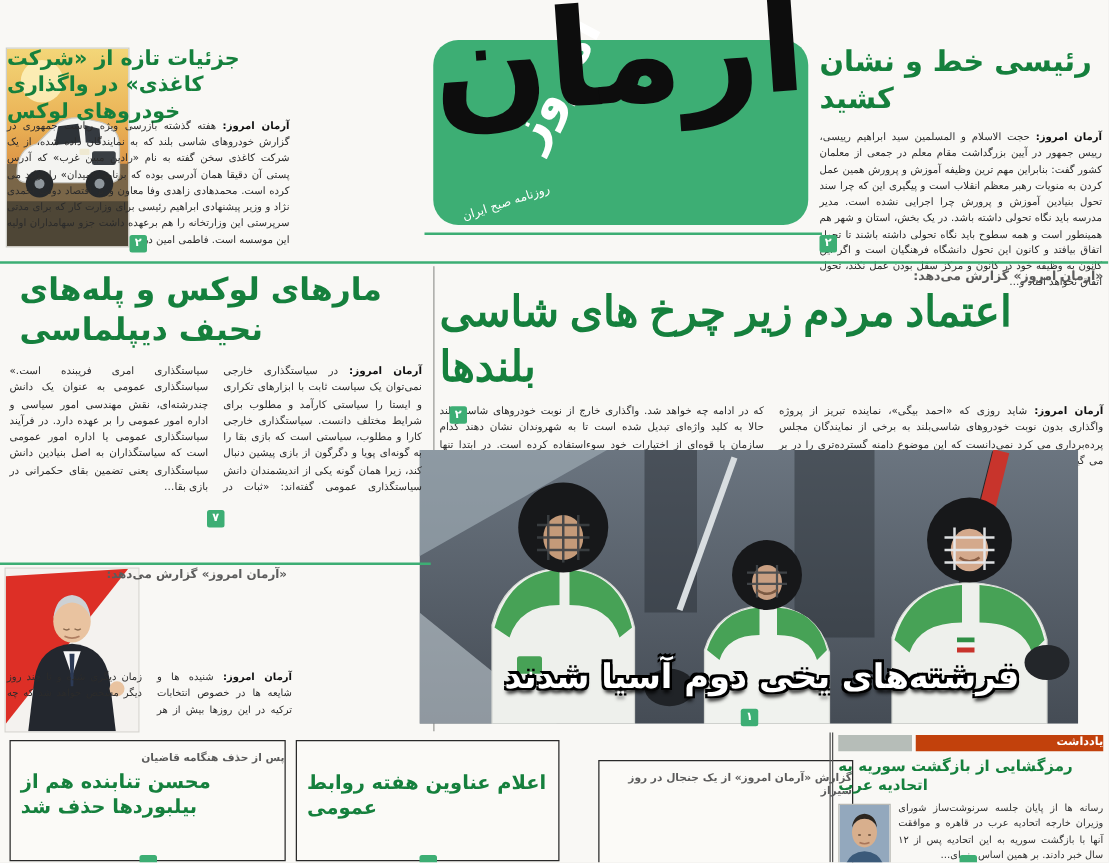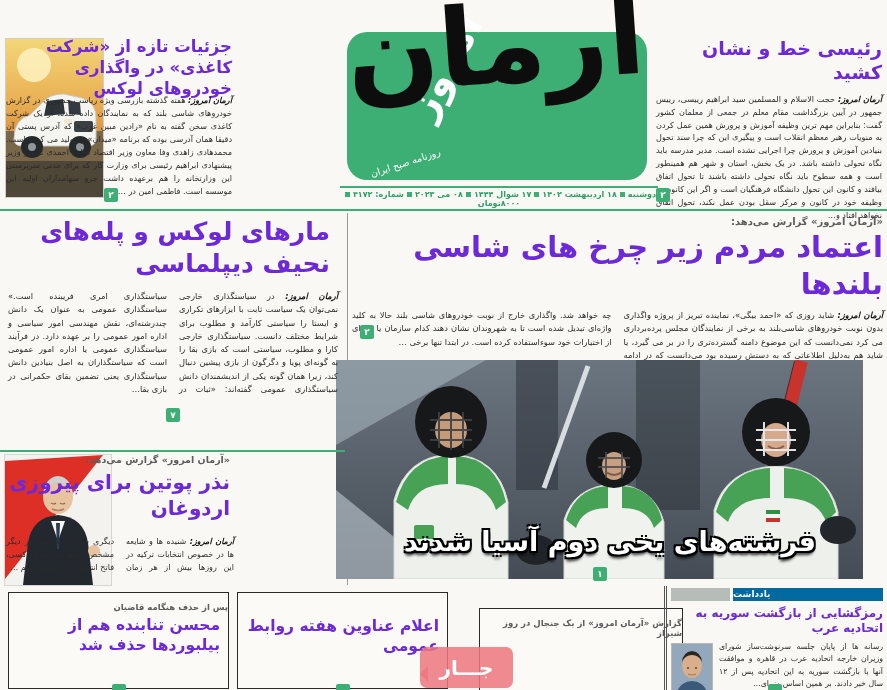--- a/index.html
+++ b/index.html
@@ -1,22 +1,22 @@
 <!DOCTYPE html>
 <html lang="fa" dir="rtl"><head>
 <meta charset="utf-8">
 <style>
   html,body{margin:0;padding:0;}
   body{font-family:"DejaVu Sans",sans-serif;background:#e9e9e6;}
   #page{position:relative;width:887px;height:690px;margin:0 auto;background:#f9f8f5;overflow:hidden;direction:rtl;}
   .abs{position:absolute;}
-  .headline{font-weight:bold;color:#6d28d9;text-align:right;line-height:1.28;}
+  .headline{font-weight:bold;color:#15803d;text-align:left;line-height:1.28;}
   .kicker{color:#5c5c5c;text-align:right;font-weight:bold;}
   .bodytext{color:#2b2b2b;text-align:justify;line-height:1.6;}
-  .lead-in{font-weight:bold;color:#111;font-style:italic;}
+  .lead-in{font-weight:bold;color:#111;}
   .pg-badge{display:flex;align-items:center;justify-content:center;width:14px;height:14px;background:#3dae74;color:#fff;font-size:9px;font-weight:bold;border-radius:2px;}
   .green-rule{background:#3dae74;}
   .v-rule{background:#9a9a97;width:1px;}
   .two-col{column-count:2;column-gap:12px;}
   .frame-box{border:1.5px solid #2a2a2a;background:#fbfaf7;}
   
   #masthead{left:343px;top:18px;width:310px;height:166px;}
   .mast-green{position:absolute;left:4px;top:14px;width:300px;height:148px;background:#3dae74;border-radius:20px;}
   .mast-name{position:absolute;right:8px;top:-26px;font-size:108px;font-weight:bold;color:#0d0d0d;line-height:1;transform:rotate(-4deg);letter-spacing:-4px;}
   .mast-name2{position:absolute;left:46px;top:28px;font-size:40px;font-weight:bold;color:#ffffff;transform:rotate(-62deg);line-height:1;}
@@ -25,28 +25,28 @@
   #dateline-rule{left:340px;top:186px;width:318px;height:2px;}
   #dateline{left:330px;top:190px;width:338px;text-align:center;font-size:8px;font-weight:bold;color:#2f9e67;}
   #dateline .sq{display:inline-block;width:5px;height:5px;background:#3dae74;margin:0 3px;vertical-align:middle;}
   
   #top-left{left:6px;top:26px;width:331px;height:180px;}
   #car-photo{position:absolute;right:233px;top:12px;width:97px;height:158px;border:1px solid #cfcfc9;}
   #tl-head{position:absolute;left:0;top:10px;width:226px;font-size:16.5px;}
   #tl-body{position:absolute;left:0;top:68px;width:226px;font-size:8.1px;}
   #tl-badge{position:absolute;left:98px;top:162px;}
   #top-right{left:656px;top:28px;width:226px;height:178px;}
-  #tr-head{font-size:19px;margin-top:8px;}
+  #tr-head{font-size:23px;margin-top:8px;}
   #tr-body{font-size:8.1px;margin-top:8px;}
   #tr-badge{position:absolute;left:0px;top:160px;}
   #main-rule{left:0;top:209px;width:887px;height:2px;}
   
   #lead{left:352px;top:213px;width:531px;}
   #lead-kicker{font-size:10px;margin-top:3px;}
-  #lead-head{font-size:29px;margin-top:2px;letter-spacing:-1px;}
+  #lead-head{font-size:34px;margin-top:2px;letter-spacing:-1px;font-family:Liberation Serif, serif;}
   #lead-body{font-size:8.3px;margin-top:6px;height:62px;}
   #lead-badge{position:absolute;left:8px;top:112px;}
   #mid-v-rule{left:347px;top:213px;height:372px;}
   
   #politics{left:2px;top:216px;width:342px;}
   #pol-head{font-size:25px;padding:0 14px;letter-spacing:-1px;}
   #pol-body{font-size:8.3px;margin-top:10px;height:112px;padding:0 6px;}
   #pol-badge{margin:6px auto 0 auto;}
   #pol-rule{left:0;top:450px;width:345px;height:2px;}
   
@@ -63,21 +63,21 @@
   #hockey-badge{position:absolute;left:236px;bottom:-2px;}
   
   #box-billboard{left:8px;top:592px;width:219px;height:95px;}
   #box-pr{left:237px;top:592px;width:209px;height:95px;}
   #box-runners{left:456px;top:608px;width:202px;height:95px;margin-left:23px;}
   .box-kicker{font-size:8.5px;margin-top:9px;}
   .box-head{font-size:15.5px;margin-top:4px;padding:0 8px;}
   .box-badge{position:absolute;left:50%;bottom:-10px;transform:translateX(-50%);}
   #note{left:664px;top:586px;width:219px;height:104px;border-left:3px double #555;padding-left:4px;box-sizing:border-box;}
   #note-bar{display:flex;height:13px;margin-top:2px;}
-  #note-bar-label{background:#0369a1;color:#fff;font-size:9px;font-weight:bold;text-align:left;width:150px;line-height:13px;}
+  #note-bar-label{background:#c2410c;color:#fff;font-size:9px;font-weight:bold;text-align:right;width:150px;line-height:13px;}
   #note-bar-gray{flex:1;background:#b6bdb8;margin-right:3px;}
   #note-head{font-size:12px;margin-top:5px;}
   #note-body{font-size:7.8px;margin-top:4px;}
   #author-photo{float:left;width:40px;height:52px;margin:2px 6px 0 0;border:1px solid #b9b9b4;}
   #note-badge{position:absolute;left:50%;bottom:-8px;transform:translateX(-50%);}
   
   #watermark{left:420px;top:647px;width:93px;height:41px;background:rgba(236,119,126,0.85);border-radius:7px;
     display:flex;align-items:center;justify-content:center;color:#fff;font-size:20px;font-weight:bold;z-index:5;}
   #watermark:after{content:"";position:absolute;left:-8px;bottom:6px;border:8px solid transparent;border-right-color:rgba(236,119,126,0.85);}
 </style>
@@ -116,23 +116,20 @@
     <div id="tl-badge" class="pg-badge">۲</div>
   </div>
 
   <div id="masthead" class="abs">
     <div class="mast-green"></div>
     <div class="mast-name2">امروز</div>
     <div class="mast-name">آرمان</div>
     <div class="mast-tagline">روزنامه صبح ایران</div>
   </div>
   <div id="dateline-rule" class="abs green-rule"></div>
-  <div id="dateline" class="abs">
-    <span>دوشنبه</span><span class="sq"></span><span>۱۸ اردیبهشت ۱۴۰۲</span><span class="sq"></span><span>۱۷ شوال ۱۴۴۴</span><span class="sq"></span><span>۰۸ می ۲۰۲۳</span><span class="sq"></span><span>شماره: ۴۱۷۲</span><span class="sq"></span><span>۸۰۰۰تومان</span>
-  </div>
 
   <div id="top-right" class="abs">
     <div id="tr-head" class="headline">رئیسی خط و نشان کشید</div>
     <div id="tr-body" class="bodytext"><span class="lead-in">آرمان امروز:</span> <span>حجت الاسلام و المسلمین سید ابراهیم رییسی، رییس جمهور در آیین بزرگداشت مقام معلم در جمعی از معلمان کشور گفت: بنابراین مهم ترین وظیفه آموزش و پرورش همین عمل کردن به منویات رهبر معظم انقلاب است و پیگیری این که چرا سند تحول بنیادین آموزش و پرورش چرا اجرایی نشده است. مدیر مدرسه باید نگاه تحولی داشته باشد. در یک بخش، استان و شهر هم همینطور است و همه سطوح باید نگاه تحولی داشته باشند تا تحول اتفاق بیافتد و کانون این تحول دانشگاه فرهنگیان است و اگر این کانون به وظیفه خود در کانون و مرکز سقل بودن عمل نکند، تحول اتفاق نخواهد افتاد و…</span></div>
     <div id="tr-badge" class="pg-badge">۲</div>
   </div>
 
   <div id="main-rule" class="abs green-rule"></div>
   <div id="mid-v-rule" class="abs v-rule"></div>
 
@@ -235,21 +232,20 @@
         <polygon points="46,66 60,66 53,86" fill="#f7f7f7"></polygon>
         <polygon points="51,68 55,68 54,94 52,94" fill="#2c3a55"></polygon>
         <ellipse cx="53" cy="42" rx="15" ry="17" fill="#e9c3a0"></ellipse>
         <path d="M38,40 Q40,22 53,21 Q66,22 68,40 Q64,28 53,27 Q42,28 38,40 Z" fill="#cdd1d4"></path>
         <circle cx="89" cy="96" r="6" fill="#e9c3a0"></circle>
         <path d="M46,48 Q49,50 51,48 M55,48 Q58,50 60,48" stroke="#8a6a4f" stroke-width="1.2" fill="none"></path>
         <path d="M47,54 Q53,57 59,54" stroke="#b07f62" stroke-width="1.4" fill="none"></path>
       </svg>
     </div>
     <div id="putin-kicker" class="kicker">«آرمان امروز» گزارش می‌دهد:</div>
-    <div id="putin-head" class="headline">نذر پوتین برای پیروزی اردوغان</div>
     <div id="putin-body" class="bodytext two-col"><span class="lead-in">آرمان امروز:</span> <span>شنیده ها و شایعه ها در خصوص انتخابات ترکیه در این روزها بیش از هر زمان دیگری شده و تا چند روز دیگر مشخص خواهد شد که چه کسی، فاتح انتخابات این کشور مهم …</span> </div>
   </div>
 
   <div id="box-pr" class="abs frame-box">
     <div class="box-head headline" style="margin-top:24px;">اعلام عناوین هفته روابط عمومی</div>
     <div class="box-badge pg-badge"></div>
   </div>
 
   <div id="box-billboard" class="abs frame-box">
     <div class="box-kicker kicker">پس از حذف هنگامه قاضیان</div>
@@ -277,15 +273,14 @@
           <path d="M10,18 Q11,8 20,7 Q29,8 30,18 Q27,11 20,11 Q13,11 10,18 Z" fill="#2c2620"></path>
           <path d="M15,24 L17,24 M23,24 L25,24" stroke="#5d4632" stroke-width="1.3"></path>
           <path d="M16,30 Q20,32 24,30" stroke="#a9765a" stroke-width="1.2" fill="none"></path>
         </svg>
       </span>
       <span>رسانه ها از پایان جلسه سرنوشت‌ساز شورای وزیران خارجه اتحادیه عرب در قاهره و موافقت آنها با بازگشت سوریه به این اتحادیه پس از ۱۲ سال خبر دادند. بر همین اساس وزرای…</span>
     </div>
     <div id="note-badge" class="pg-badge"></div>
   </div>
 
-  <div id="watermark" class="abs">جـــار</div>
 
 </div>
 
 </body></html>

